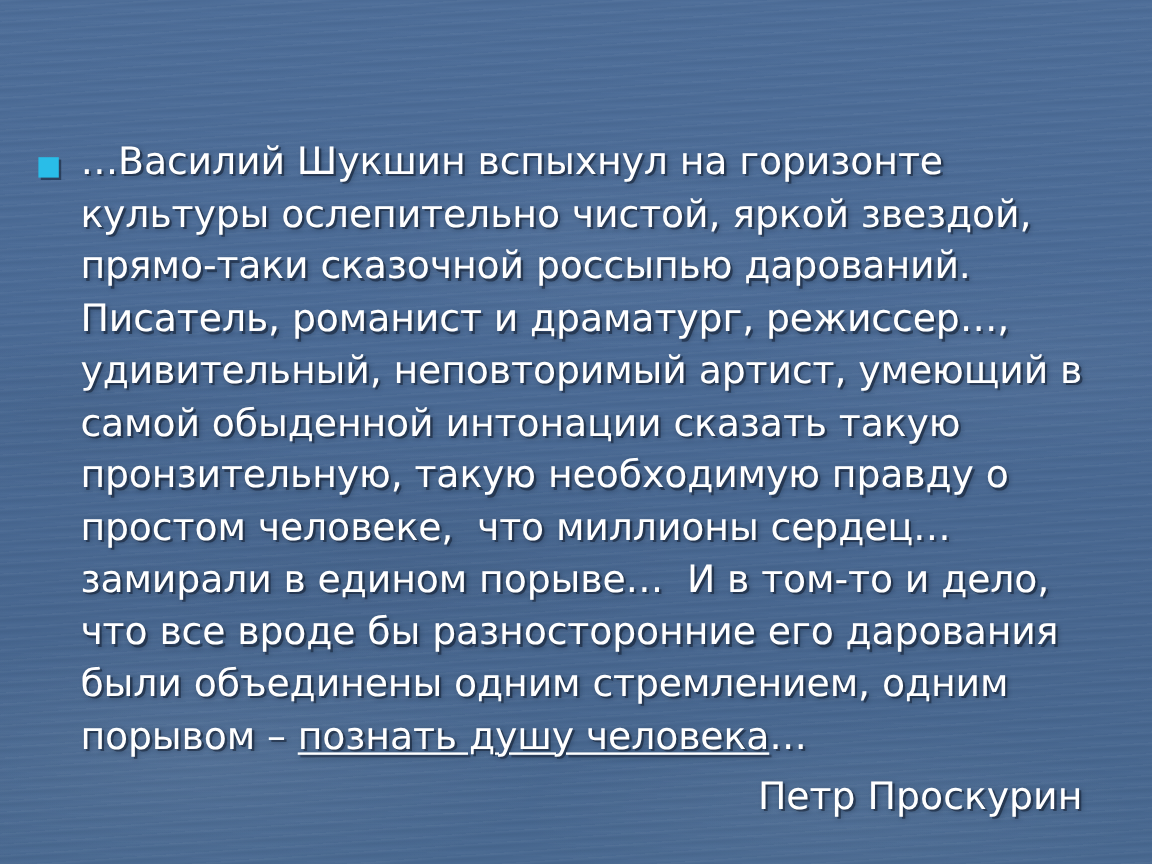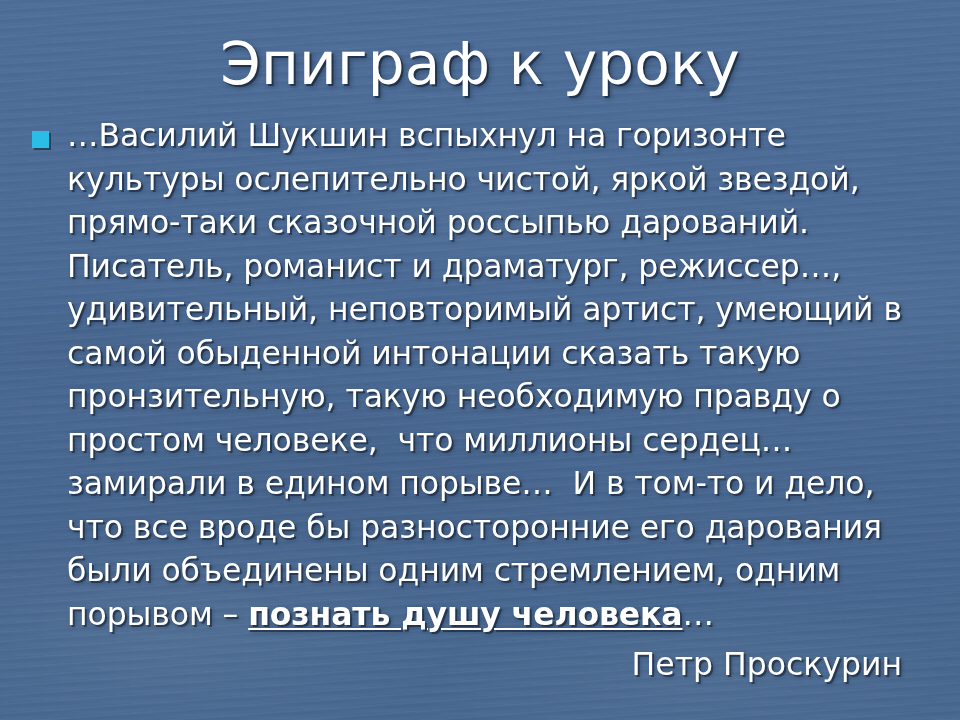--- a/index.html
+++ b/index.html
@@ -89,21 +89,20 @@
     letter-spacing: -0.1px;
     text-shadow:
       2px 2px 0 rgba(18,30,48,0.55),
       2px 2px 4px rgba(10,20,35,0.35);
   }
 
   .quote-text .u {
     text-decoration: underline;
     text-decoration-thickness: 2px;
     text-underline-offset: 3px;
-    font-weight: bold;
   }
 
   
   .attribution {
     position: absolute;
     right: 58px;
     top: 644px;
     font-size: 31.5px;
     line-height: 40px;
     color: #ffffff;
@@ -112,21 +111,20 @@
       2px 2px 4px rgba(10,20,35,0.35);
     white-space: nowrap;
     margin-left: 34px;
   }
 </style>
 </head>
 <body>
 
 <div class="slide">
 
-  <div class="slide-title">Эпиграф к уроку</div>
 
   <div class="body-block">
 
     <span class="bullet-marker"></span>
 
     <div class="quote-text">
       <span>…Василий Шукшин вспыхнул на горизонте культуры ослепительно чистой, яркой звездой, прямо-таки сказочной россыпью дарований. Писатель, романист и драматург, режиссер…, удивительный, неповторимый артист, умеющий в самой обыденной интонации сказать такую пронзительную, такую необходимую правду о простом человеке,&nbsp; что миллионы сердец…замирали в едином порыве…&nbsp; И в том-то и дело, что все вроде бы разносторонние его дарования были объединены одним стремлением, одним порывом – </span><span class="u">познать душу человека</span><span>…</span>
     </div>
 
   </div>

